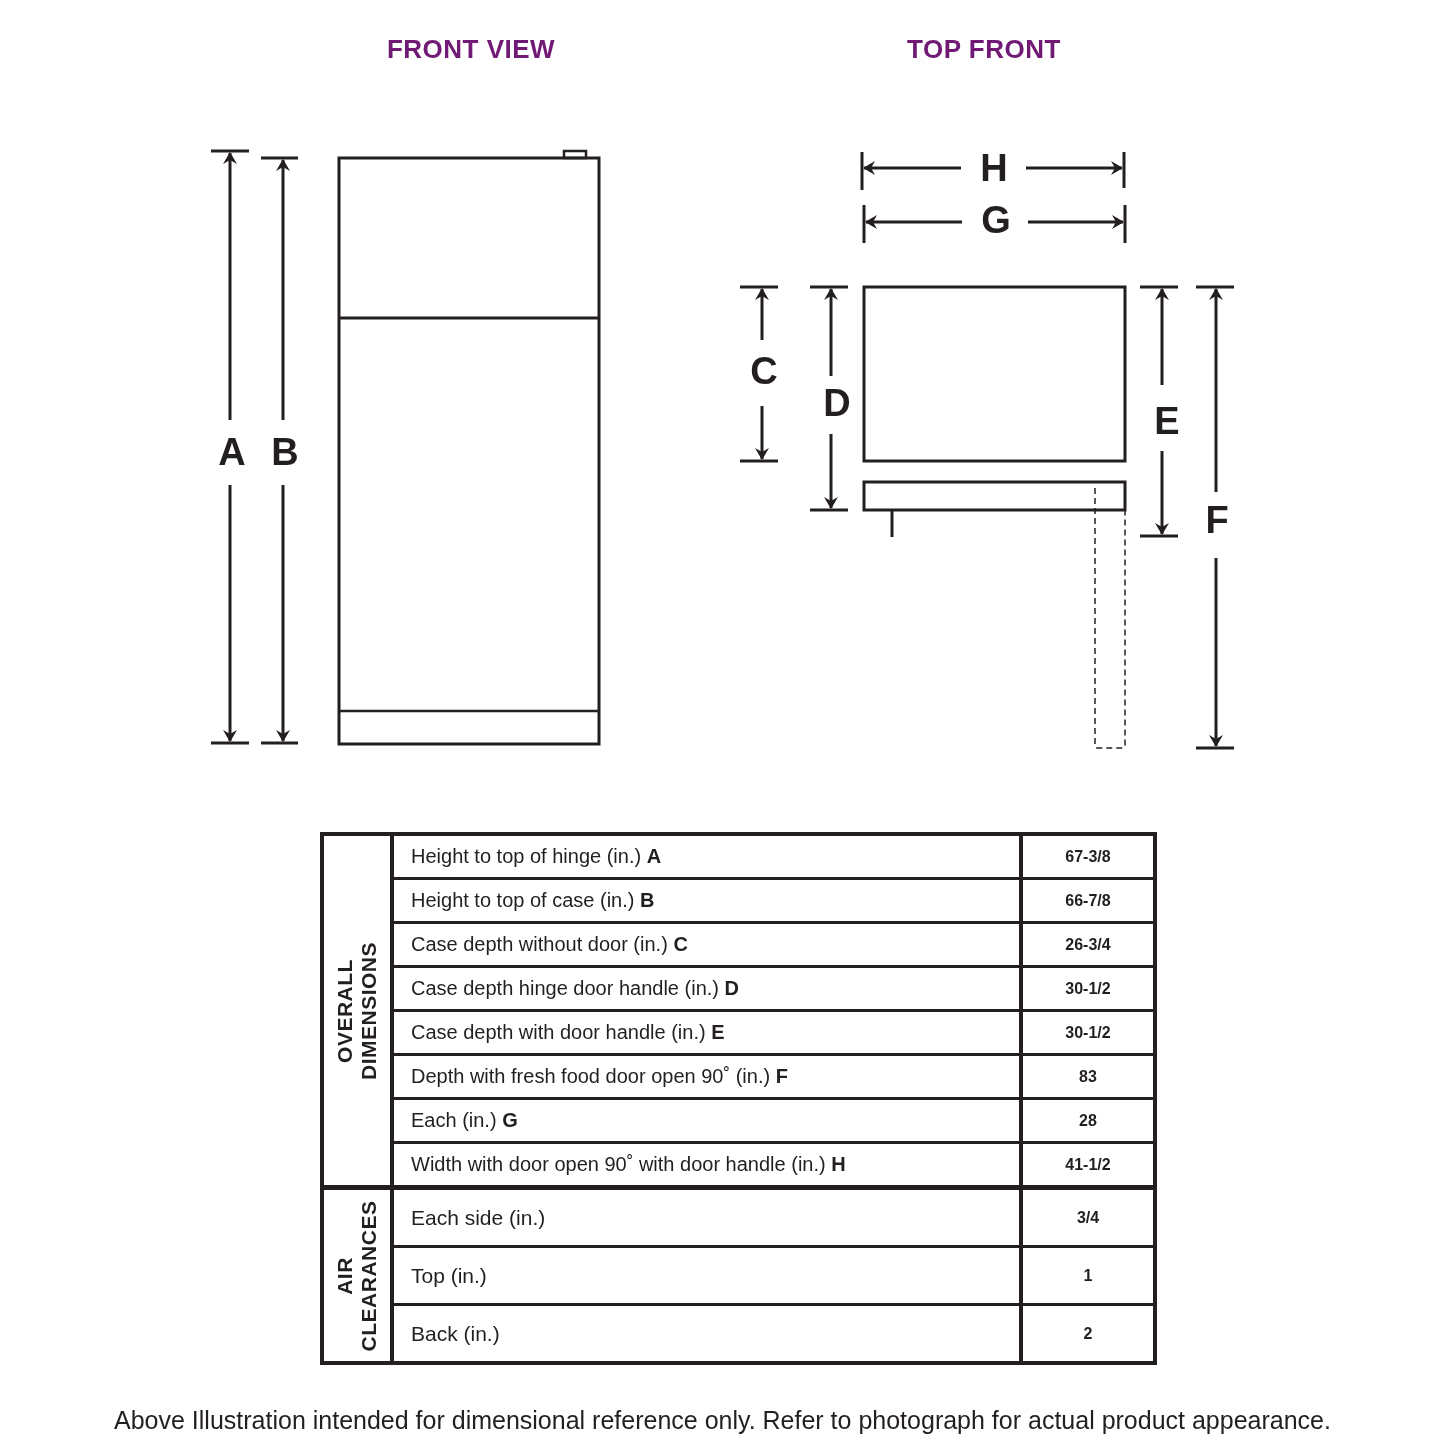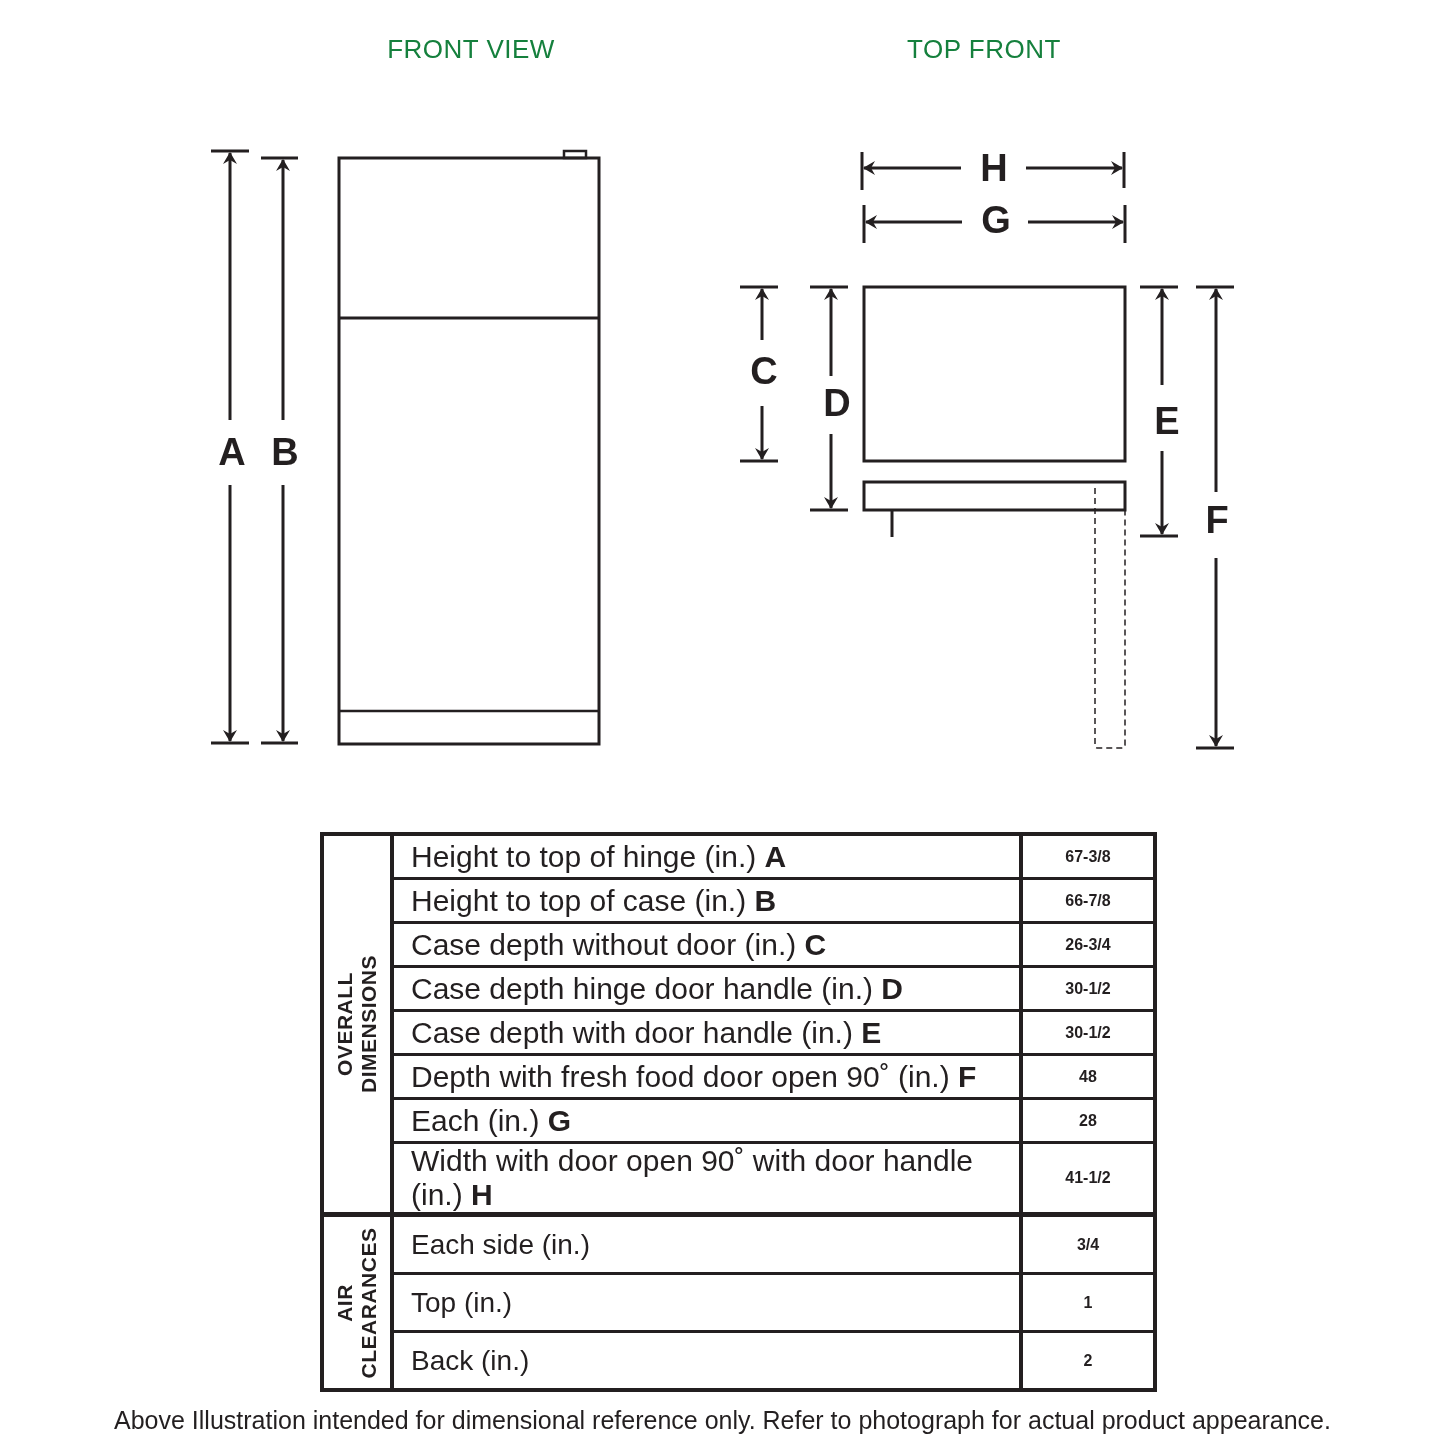--- a/index.html
+++ b/index.html
@@ -1,33 +1,33 @@
 <!DOCTYPE html>
 <html><head>
   <meta charset="utf-8">
   <style>
     html, body { margin: 0; padding: 0; background: #ffffff; }
     body { width: 1445px; height: 1445px; position: relative; overflow: hidden;
            font-family: "Liberation Sans", sans-serif; color: #231f20; }
-    .view-title { position: absolute; top: 34px; font-weight: normal; font-size: 26px;
-                  letter-spacing: 0.5px; color: #15803d; text-align: center; width: 300px; }
+    .view-title { position: absolute; top: 34px; font-weight: bold; font-size: 26px;
+                  letter-spacing: 0.5px; color: #701a75; text-align: center; width: 300px; }
     #front-title { left: 321px; }
     #top-title { left: 834px; }
     svg#diagram { position: absolute; left: 0; top: 0; }
     .dimlbl { font-family: "Liberation Sans", sans-serif; font-weight: bold; font-size: 38px; fill: #231f20; }
 
     table#dims { position: absolute; left: 320px; top: 832px; width: 837px;
                  border-collapse: collapse; border: 4px solid #231f20; }
     #dims td { border: 3px solid #231f20; padding: 0; }
     #dims td.sec { width: 66px; position: relative; border-right-width: 4px; }
-    #dims td.lbl { padding-left: 17px; font-size: 30px; height: 41px; }
+    #dims td.lbl { padding-left: 17px; font-size: 20px; height: 41px; }
     #dims td.val { width: 130px; text-align: center; font-weight: bold; font-size: 16px;
                    border-left-width: 4px; }
     #dims tr.air td.lbl, #dims tr.air td.val { height: 55px; }
-    #dims tr.air td.lbl { font-size: 28px; }
+    #dims tr.air td.lbl { font-size: 21px; }
     #dims tr.first-air td { border-top-width: 5px; }
     .sec-label { position: absolute; left: 50%; top: 50%;
                  transform: translate(-50%, -50%) rotate(-90deg);
                  white-space: nowrap; text-align: center; font-weight: bold;
                  font-size: 21px; line-height: 24px; letter-spacing: 0.5px; }
     .sec-label span { display: block; }
     .letter { font-weight: bold; }
     #footer { position: absolute; left: 0; width: 1445px; top: 1406px;
               text-align: center; font-size: 25px; color: #231f20; }
   </style>
@@ -150,21 +150,21 @@
     <tr>
       <td class="lbl"><span>Case depth hinge door handle (in.)</span> <span class="letter">D</span></td>
       <td class="val">30-1/2</td>
     </tr>
     <tr>
       <td class="lbl"><span>Case depth with door handle (in.)</span> <span class="letter">E</span></td>
       <td class="val">30-1/2</td>
     </tr>
     <tr>
       <td class="lbl"><span>Depth with fresh food door open 90˚ (in.)</span> <span class="letter">F</span></td>
-      <td class="val">48</td>
+      <td class="val">83</td>
     </tr>
     <tr>
       <td class="lbl"><span>Each (in.)</span> <span class="letter">G</span></td>
       <td class="val">28</td>
     </tr>
     <tr>
       <td class="lbl"><span>Width with door open 90˚ with door handle (in.)</span> <span class="letter">H</span></td>
       <td class="val">41-1/2</td>
     </tr>
 

